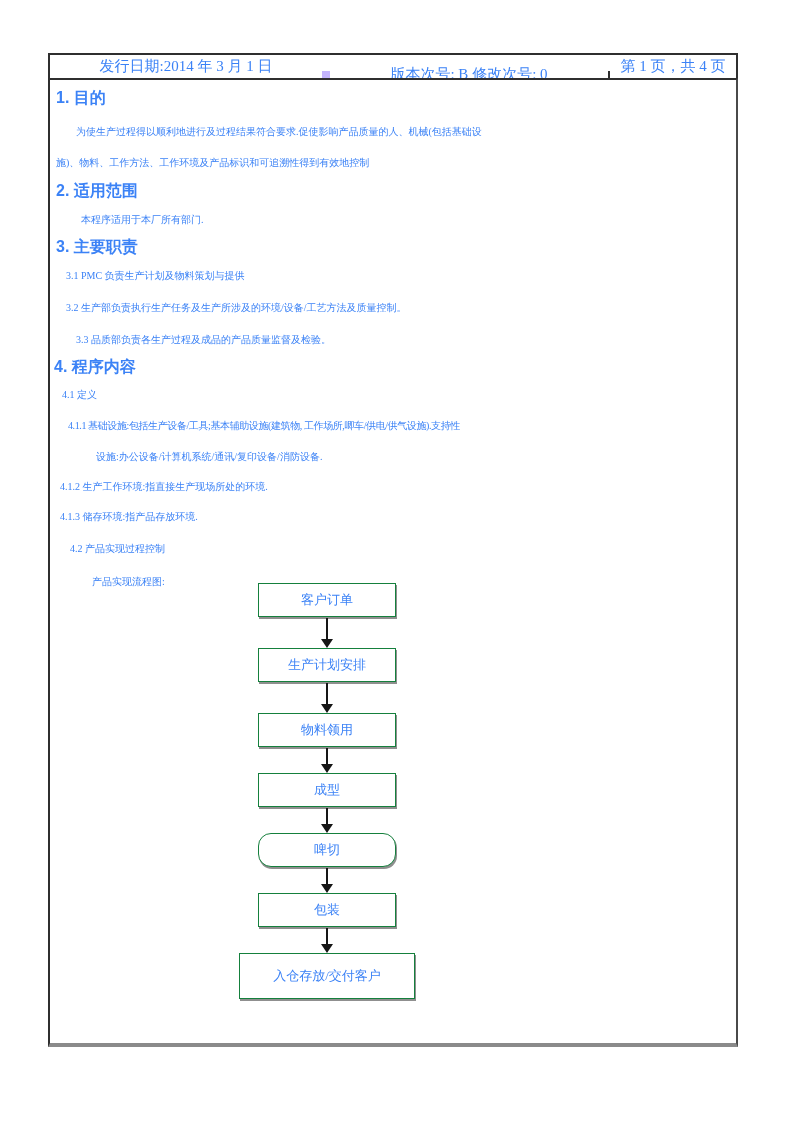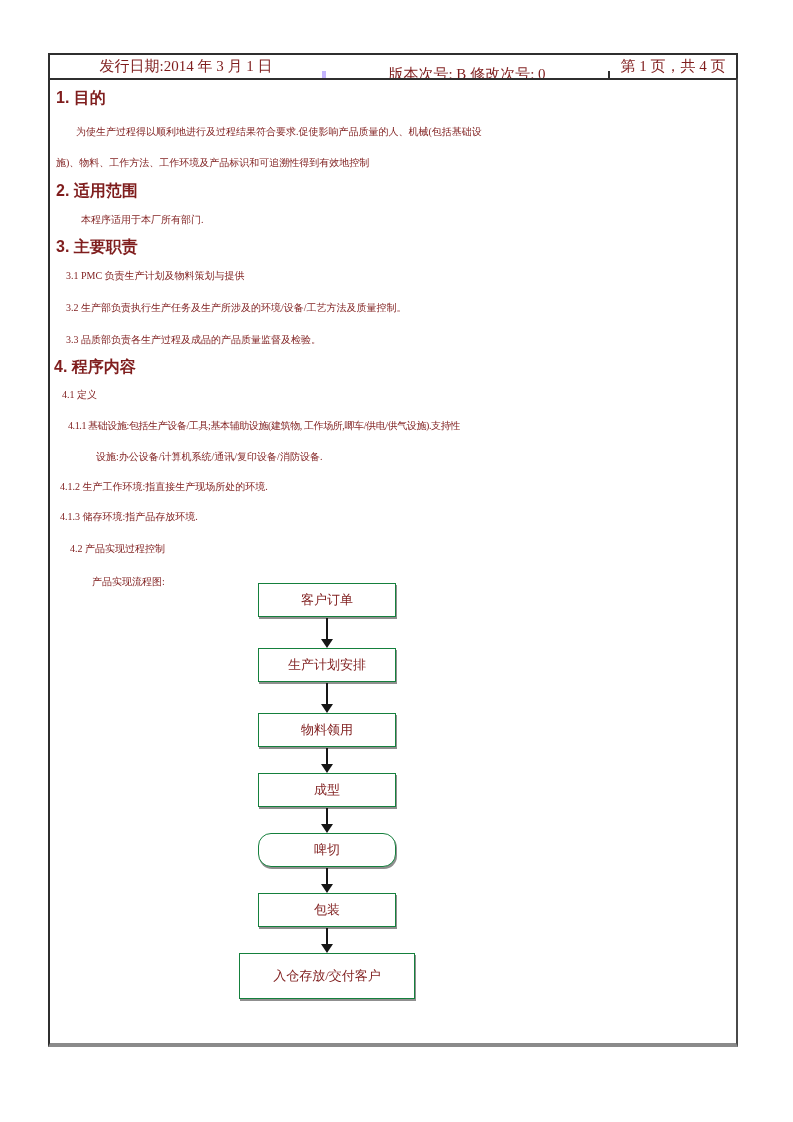--- a/index.html
+++ b/index.html
@@ -1,31 +1,31 @@
 <!DOCTYPE html>
 <html><head>
 <meta charset="utf-8">
 <style>
   html,body { margin:0; padding:0; background:#ffffff; }
   .page {
     position:relative; width:793px; height:1122px; background:#ffffff;
-    font-family:"Liberation Serif","DejaVu Serif",serif; color:#7f1d1d;
+    font-family:"Liberation Serif","DejaVu Serif",serif; color:#3b82f6;
     overflow:hidden;
   }
   
   .hdr {
     position:absolute; left:48px; top:53px; width:690px; height:27px;
     display:flex; border:2px solid #2f2f2f; box-sizing:border-box; background:#fff;
   }
   .hdr-cell {
     display:flex; align-items:center; justify-content:center;
     font-size:15px; box-sizing:border-box; white-space:nowrap;
   }
   .hdr-c1 { width:272px; }
-  .hdr-c2 { width:288px; border-left:4px solid #c4b5fd; border-right:2px solid #2f2f2f;margin-top:16px; }
+  .hdr-c2 { width:288px; border-left:8px solid #c4b5fd; border-right:2px solid #2f2f2f;margin-top:16px; }
   .hdr-c3 { flex:1; }
   
   .content {
     position:absolute; left:48px; top:78px; width:690px; height:969px;
     border:2px solid #2f2f2f; border-bottom:4px solid #8a8a8a; border-right-color:#4a4a4a;
     box-sizing:border-box; background:#fff;
   }
   
   .tl { position:absolute; font-size:10px; white-space:nowrap; line-height:20px; }
   .heading { font-family:"Liberation Sans","DejaVu Sans",sans-serif; font-weight:bold; font-size:16px; }
@@ -77,21 +77,21 @@
   <div class="tl heading" style="left:56px; top:88px;">1.  目的</div>
   <div class="tl" style="left:76px; top:122px;">为使生产过程得以顺利地进行及过程结果符合要求.促使影响产品质量的人、机械(包括基础设</div>
   <div class="tl" style="left:56px; top:153px;">施)、物料、工作方法、工作环境及产品标识和可追溯性得到有效地控制</div>
 
   <div class="tl heading" style="left:56px; top:181px;">2.  适用范围</div>
   <div class="tl" style="left:81px; top:210px;">本程序适用于本厂所有部门.</div>
 
   <div class="tl heading" style="left:56px; top:237px;">3.  主要职责</div>
   <div class="tl" style="left:66px; top:266px;">3.1 PMC 负责生产计划及物料策划与提供</div>
   <div class="tl" style="left:66px; top:298px;">3.2  生产部负责执行生产任务及生产所涉及的环境/设备/工艺方法及质量控制。</div>
-  <div class="tl" style="left:66px; top:330px;text-align:right;">3.3  品质部负责各生产过程及成品的产品质量监督及检验。</div>
+  <div class="tl" style="left:76px; top:330px;text-align:right;">3.3  品质部负责各生产过程及成品的产品质量监督及检验。</div>
 
   <div class="tl heading" style="left:54px; top:357px;">4.  程序内容</div>
   <div class="tl" style="left:62px; top:385px;">4.1  定义</div>
   <div class="tl tight" style="left:68px; top:416px;">4.1.1  基础设施:包括生产设备/工具;基本辅助设施(建筑物, 工作场所,唧车/供电/供气设施).支持性</div>
   <div class="tl" style="left:96px; top:447px;">设施:办公设备/计算机系统/通讯/复印设备/消防设备.</div>
   <div class="tl" style="left:60px; top:477px;">4.1.2  生产工作环境:指直接生产现场所处的环境.</div>
   <div class="tl" style="left:60px; top:507px;">4.1.3  储存环境:指产品存放环境.</div>
   <div class="tl" style="left:70px; top:539px;">4.2   产品实现过程控制</div>
 
   <div class="tl" style="left:92px; top:572px;">产品实现流程图:</div>

